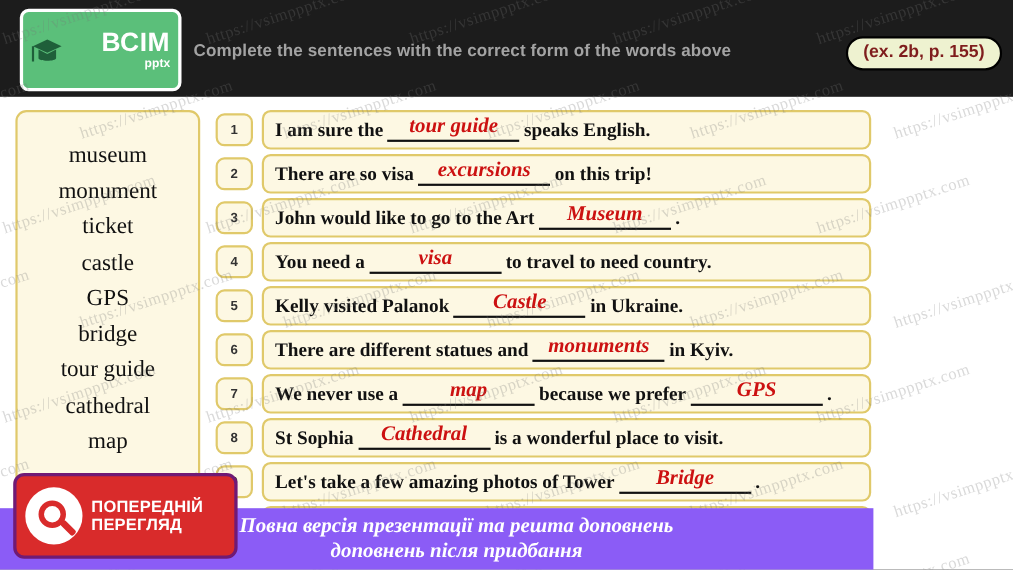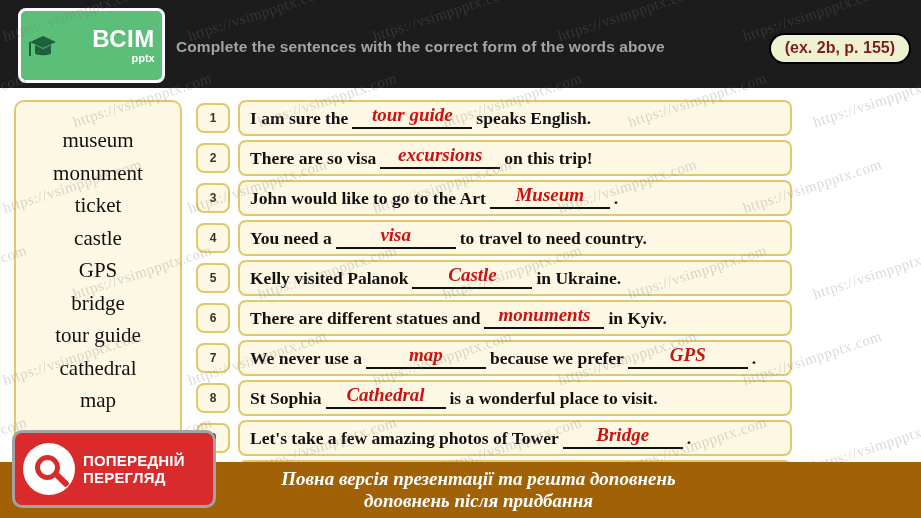--- a/index.html
+++ b/index.html
@@ -187,21 +187,21 @@
     font-size: 19px;
     white-space: nowrap;
   }
 
   
   .preview-badge {
     position: absolute;
     left: 12px; bottom: 10px;
     width: 204px; height: 78px;
     background: #d92b2b;
-    border: 3px solid #a3a3a3;
+    border: 3px solid #701a75;
     border-radius: 10px;
     display: flex;
     align-items: center;
     gap: 8px;
     padding: 0 8px;
     z-index: 50;
   }
   .mag {
     width: 52px; height: 52px;
     border-radius: 50%;
@@ -232,22 +232,22 @@
     font-size: 15px;
     font-weight: bold;
     line-height: 1.15;
     letter-spacing: 0.2px;
   }
 
   
   .bottom-banner {
     position: absolute;
     left: 0; bottom: 0;
-    width: 921px; height: 56px;
-    background: #a16207;
+    width: 794px; height: 56px;
+    background: #8b5cf6;
     z-index: 45;
     display: flex;
     flex-direction: column;
     align-items: center;
     justify-content: center;
     padding-left: 36px;
   }
   .bottom-banner div {
     color: #ffffff;
     font-family: "Liberation Serif", serif;

